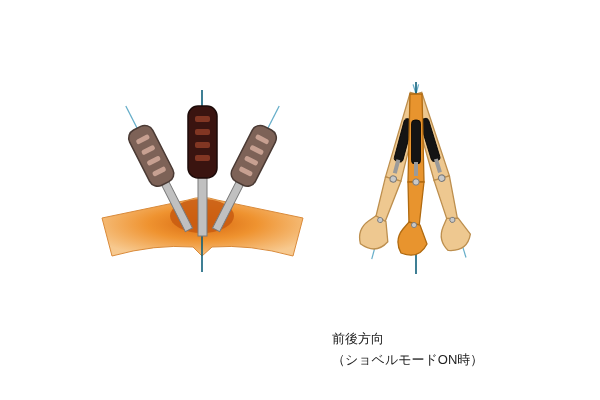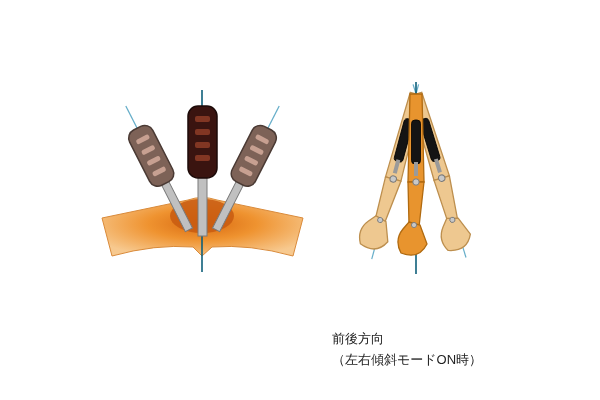--- a/index.html
+++ b/index.html
@@ -122,16 +122,16 @@
         </g>
       </g>
     </svg>
   </div>
 
   <div class="caption" style="left:120px;top:283px;">
   </div>
 
   <div class="caption" style="left:332px;top:288px;margin-top:40px;">
     <span class="line">前後方向</span>
-    <span class="line">（左右傾斜モードON時）</span>
+    <span class="line">（ショベルモードON時）</span>
   </div>
 
 </div>
 
 </body></html>

